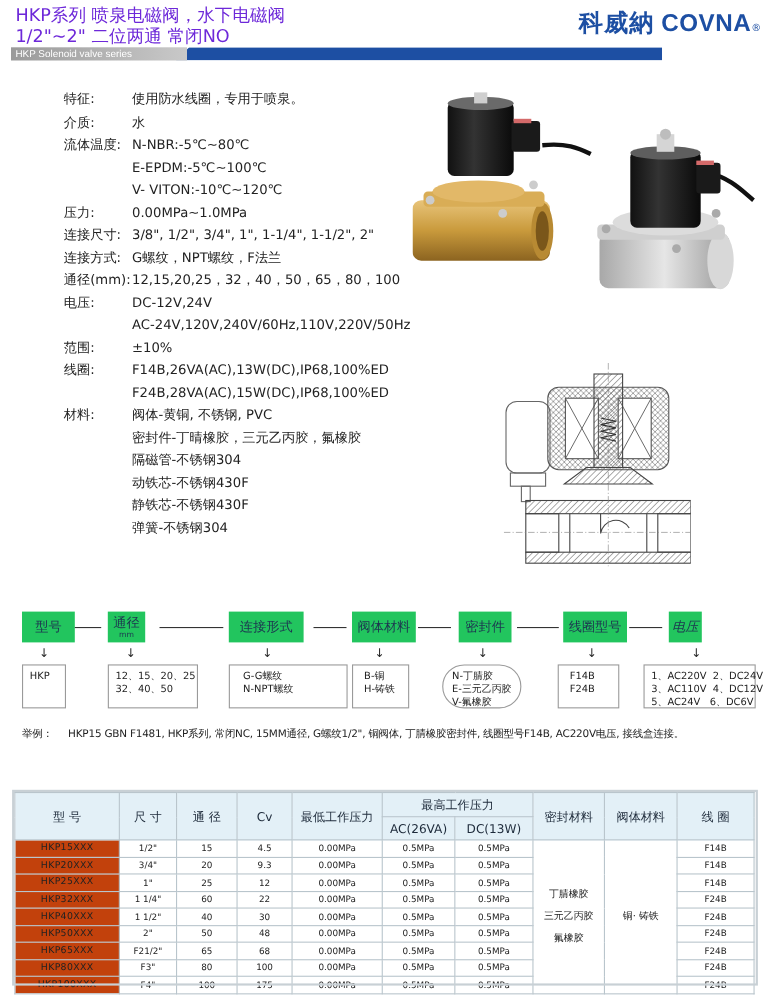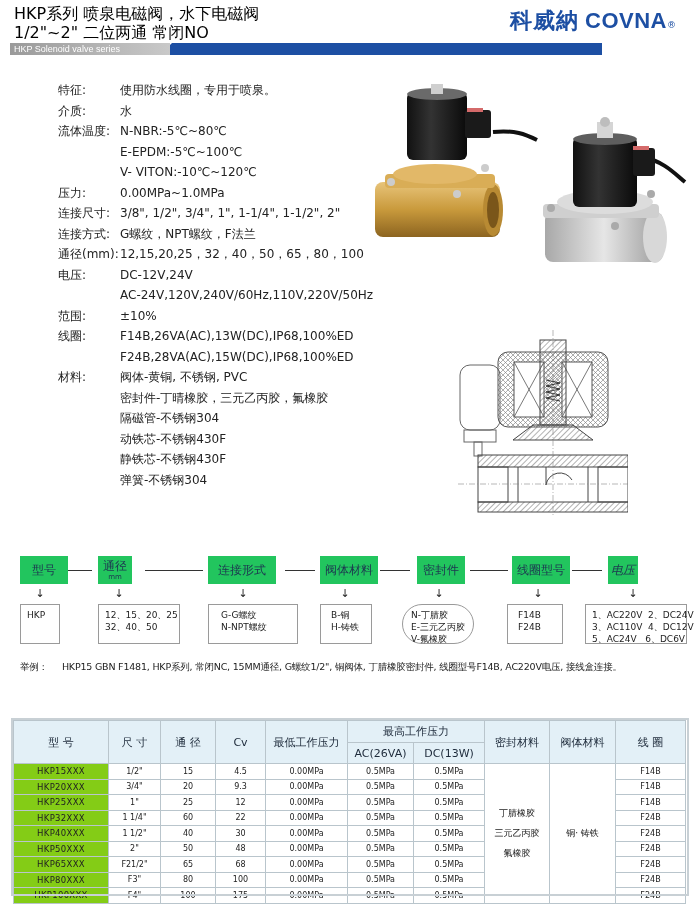--- a/index.html
+++ b/index.html
@@ -1,21 +1,21 @@
 <!DOCTYPE html>
 <html><head>
 <meta charset="utf-8">
 <style>
   * { box-sizing: border-box; margin: 0; padding: 0; }
   html, body { width: 700px; height: 910px; background: #ffffff; overflow: hidden; }
   body { font-family: "DejaVu Sans", "Liberation Sans", sans-serif; color: #222; position: relative; }
 
   
-  .hdr-title { position: absolute; left: 14px; top: 4px; font-size: 16px; line-height: 19px; color: #000000; font-weight: 500; }
-  .logo { position: absolute; right: 24px; top: 6px; display: flex; align-items: baseline; }
+  .hdr-title { position: absolute; left: 14px; top: 4px; font-size: 16px; line-height: 19px; color: #6d28d9; font-weight: 500; }
+  .logo { position: absolute; right: 8px; top: 6px; display: flex; align-items: baseline; }
   .logo-cn { font-family: "DejaVu Sans", sans-serif; font-weight: bold; font-size: 22px; color: #1d4fa3; letter-spacing: 1px; }
   .logo-en { font-family: "Liberation Sans", sans-serif; font-weight: 900; font-size: 22px; color: #1d4fa3; margin-left: 6px; letter-spacing: 0.5px; }
   .logo-reg { font-size: 9px; color: #1d4fa3; vertical-align: super; }
   .band { position: absolute; left: 10px; top: 43px; width: 592px; height: 12px; }
   .band-grey { position: absolute; left: 0; top: 0; height: 12px; width: 160px; background: linear-gradient(to right, #9a9a9a, #c9c9c9); }
   .band-blue { position: absolute; left: 150px; top: 0; height: 12px; right: 0; background: #1d4fa3; clip-path: polygon(12px 0, 100% 0, 100% 100%, 0 100%); }
   .band-label { position: absolute; left: 4px; top: 0; font-size: 9px; line-height: 12px; color: #fff; font-family: "Liberation Sans", sans-serif; }
 
   
   .specs { position: absolute; left: 16px; top: 80px; width: 360px; font-size: 12px; margin-left: 42px; }
@@ -35,21 +35,21 @@
   .flow-box { position: absolute; top: 604px; height: 40px; border: 1px solid #9a9a9a; background: #fff; font-size: 9px; line-height: 12px; padding: 4px 6px; color: #222; white-space: nowrap; }
 
   .example { position: absolute; left: 20px; top: 661px; font-size: 9.5px; color: #222; white-space: nowrap; letter-spacing: -0.2px; }
   .example-label { margin-right: 14px; }
 
   
   .spec-table { position: absolute; left: 13px; top: 720px; border-collapse: collapse; font-size: 8px; color: #222; }
   .spec-table td, .spec-table th { border: 1px solid #b9c5cc; text-align: center; padding: 0; font-weight: normal; }
   .spec-table th { background: #e3f0f7; font-size: 11px; color: #1d2a3a; }
   .spec-table td { height: 15.5px; }
-  .spec-table td.model { background: #84cc16; font-size: 8.5px; letter-spacing: 0.3px; }
+  .spec-table td.model { background: #c2410c; font-size: 8.5px; letter-spacing: 0.3px; }
   .spec-table td.merge { font-size: 9px; line-height: 20px; vertical-align: middle; }
   .table-frame { position: absolute; left: 11px; top: 718px; width: 678px; height: 178px; border: 2px solid #c8d0d5; pointer-events: none; }
 </style>
 </head>
 <body>
 
 <div class="hdr-title">
   <div>HKP系列 喷泉电磁阀，水下电磁阀</div>
   <div>1/2"~2" 二位两通 常闭NO</div>
 </div>
@@ -273,21 +273,21 @@
   <div class="flow-arrow" style="left:533px;">↓</div>
   <div class="flow-arrow" style="left:628px;">↓</div>
 
   <div class="flow-box" style="left:20px;width:40px;">
       <div>HKP</div>
     </div>
   <div class="flow-box" style="left:98px;width:82px;">
       <div>12、15、20、25</div>
       <div>32、40、50</div>
     </div>
-  <div class="flow-box" style="left:208px;width:90px;padding-left:12px;">
+  <div class="flow-box" style="left:208px;width:108px;padding-left:12px;">
       <div>G-G螺纹</div>
       <div>N-NPT螺纹</div>
     </div>
   <div class="flow-box" style="left:320px;width:52px;padding-left:10px;">
       <div>B-铜</div>
       <div>H-铸铁</div>
     </div>
   <div class="flow-box" style="left:402px;width:72px;padding-left:8px;border-radius:20px;">
       <div>N-丁腈胶</div>
       <div>E-三元乙丙胶</div>

